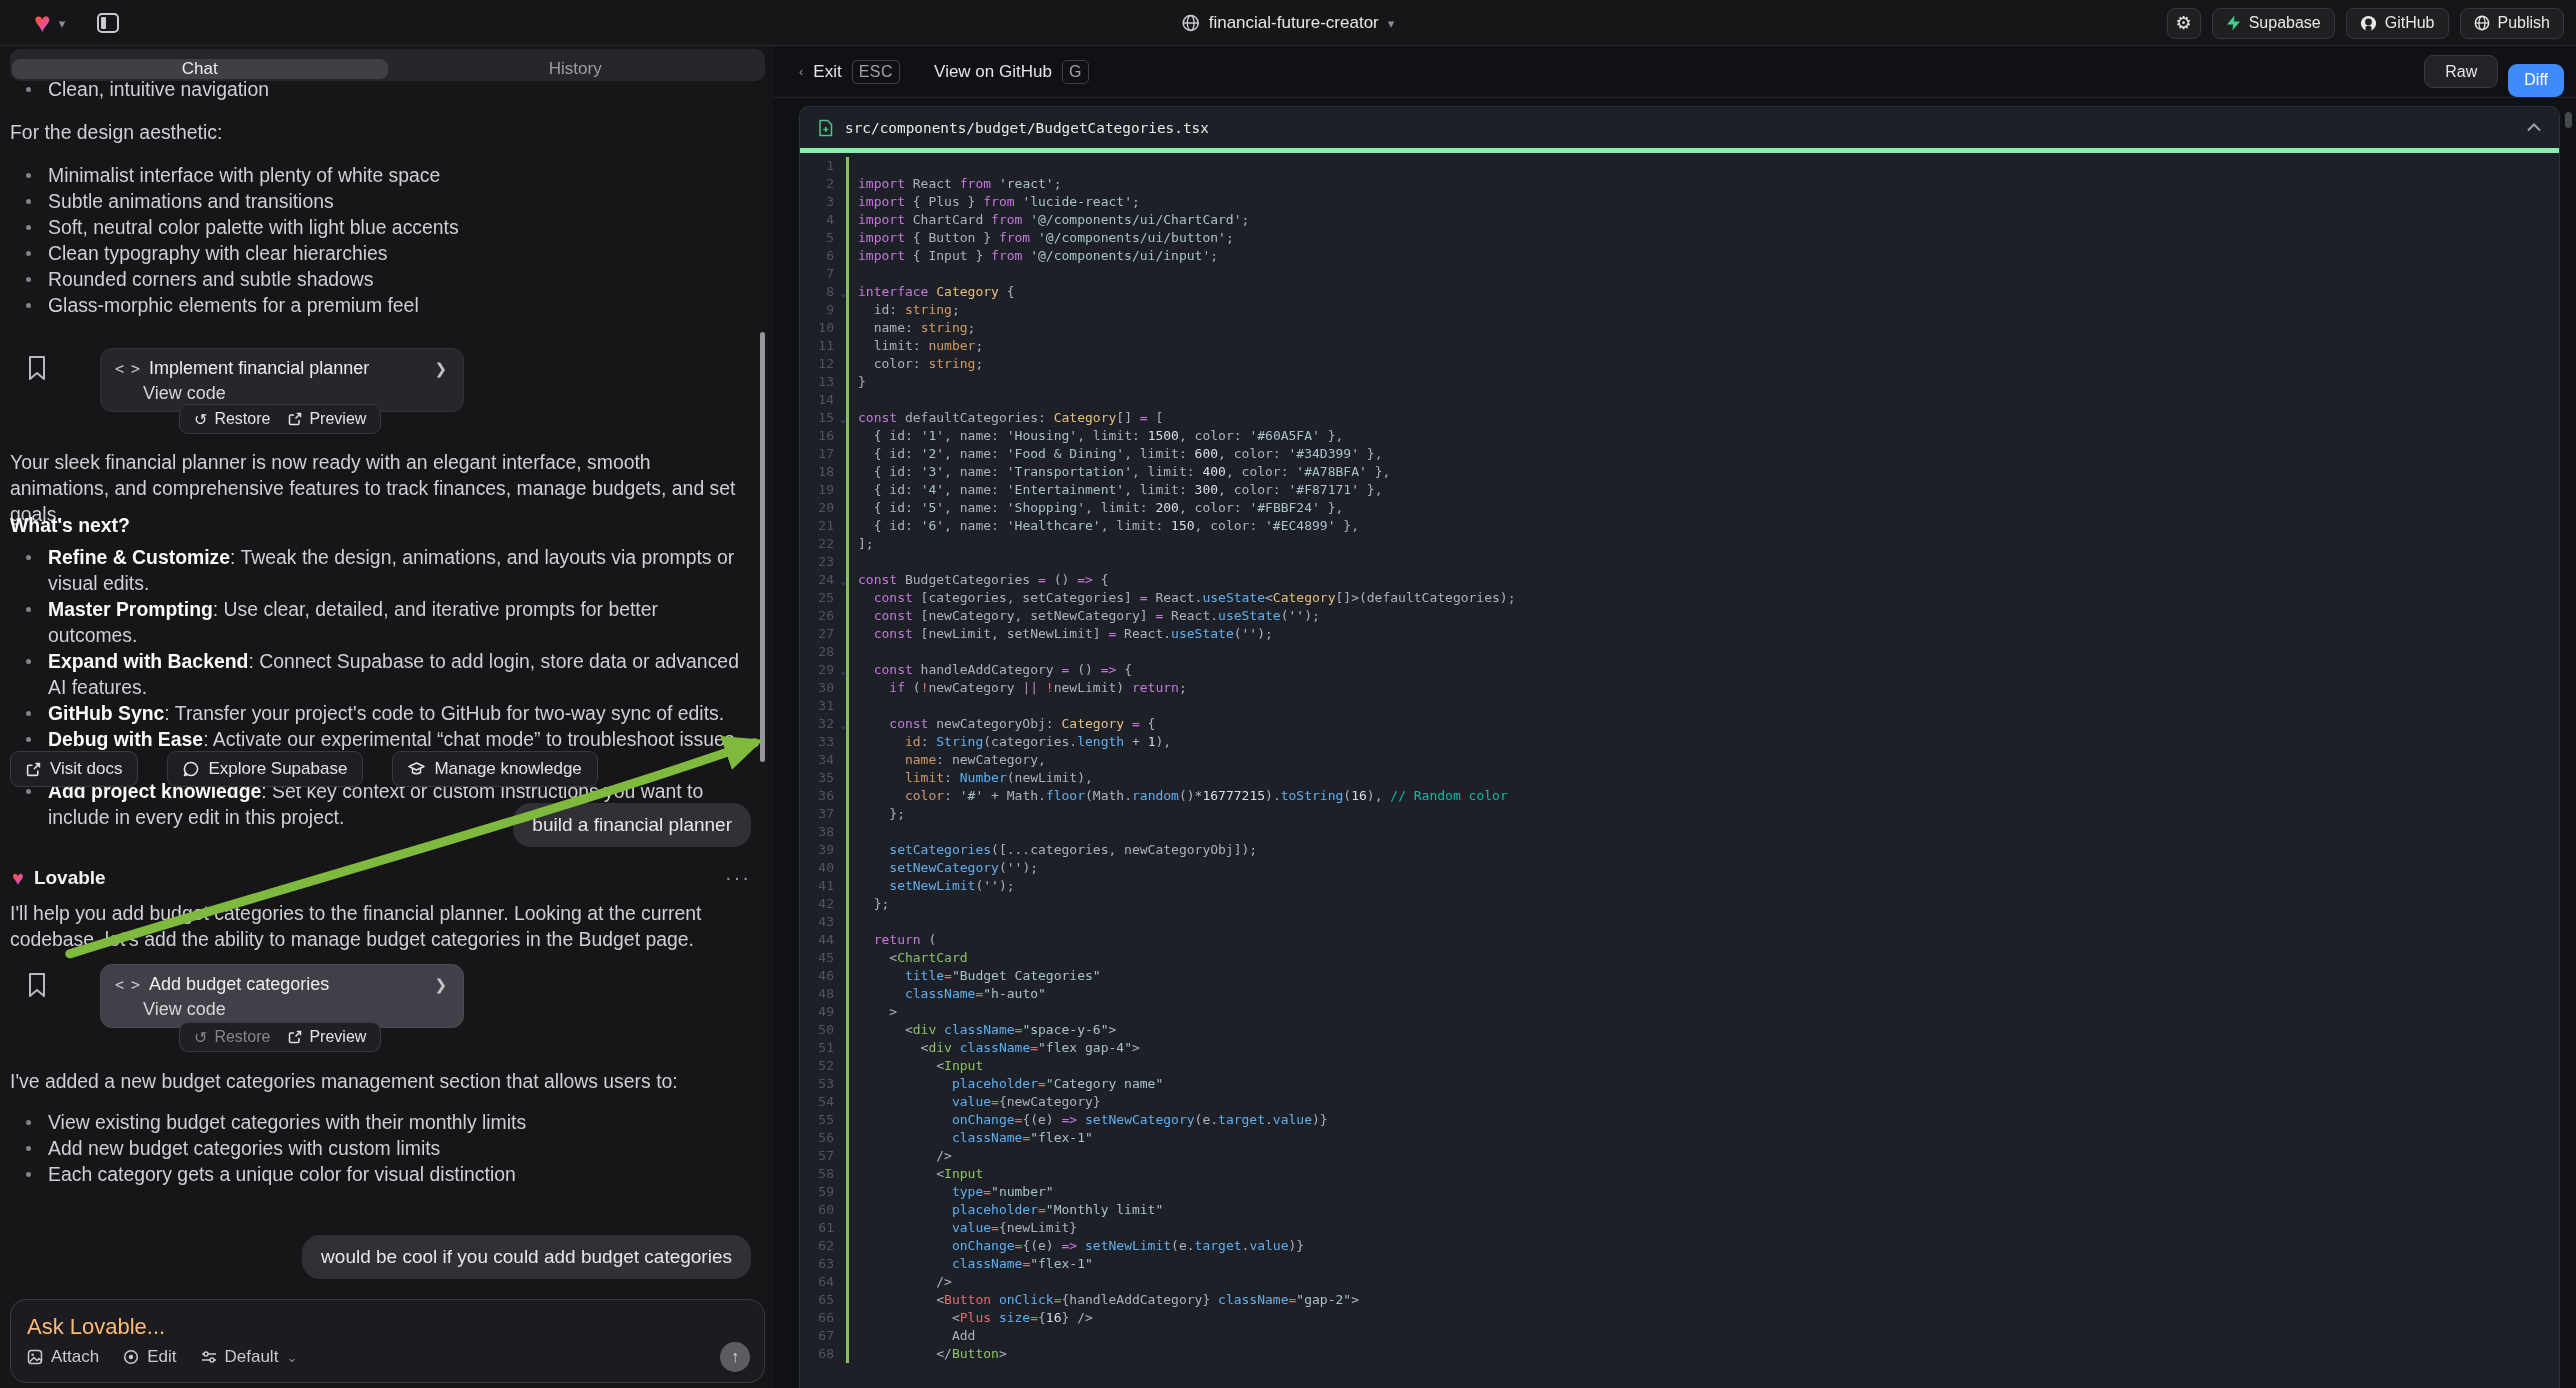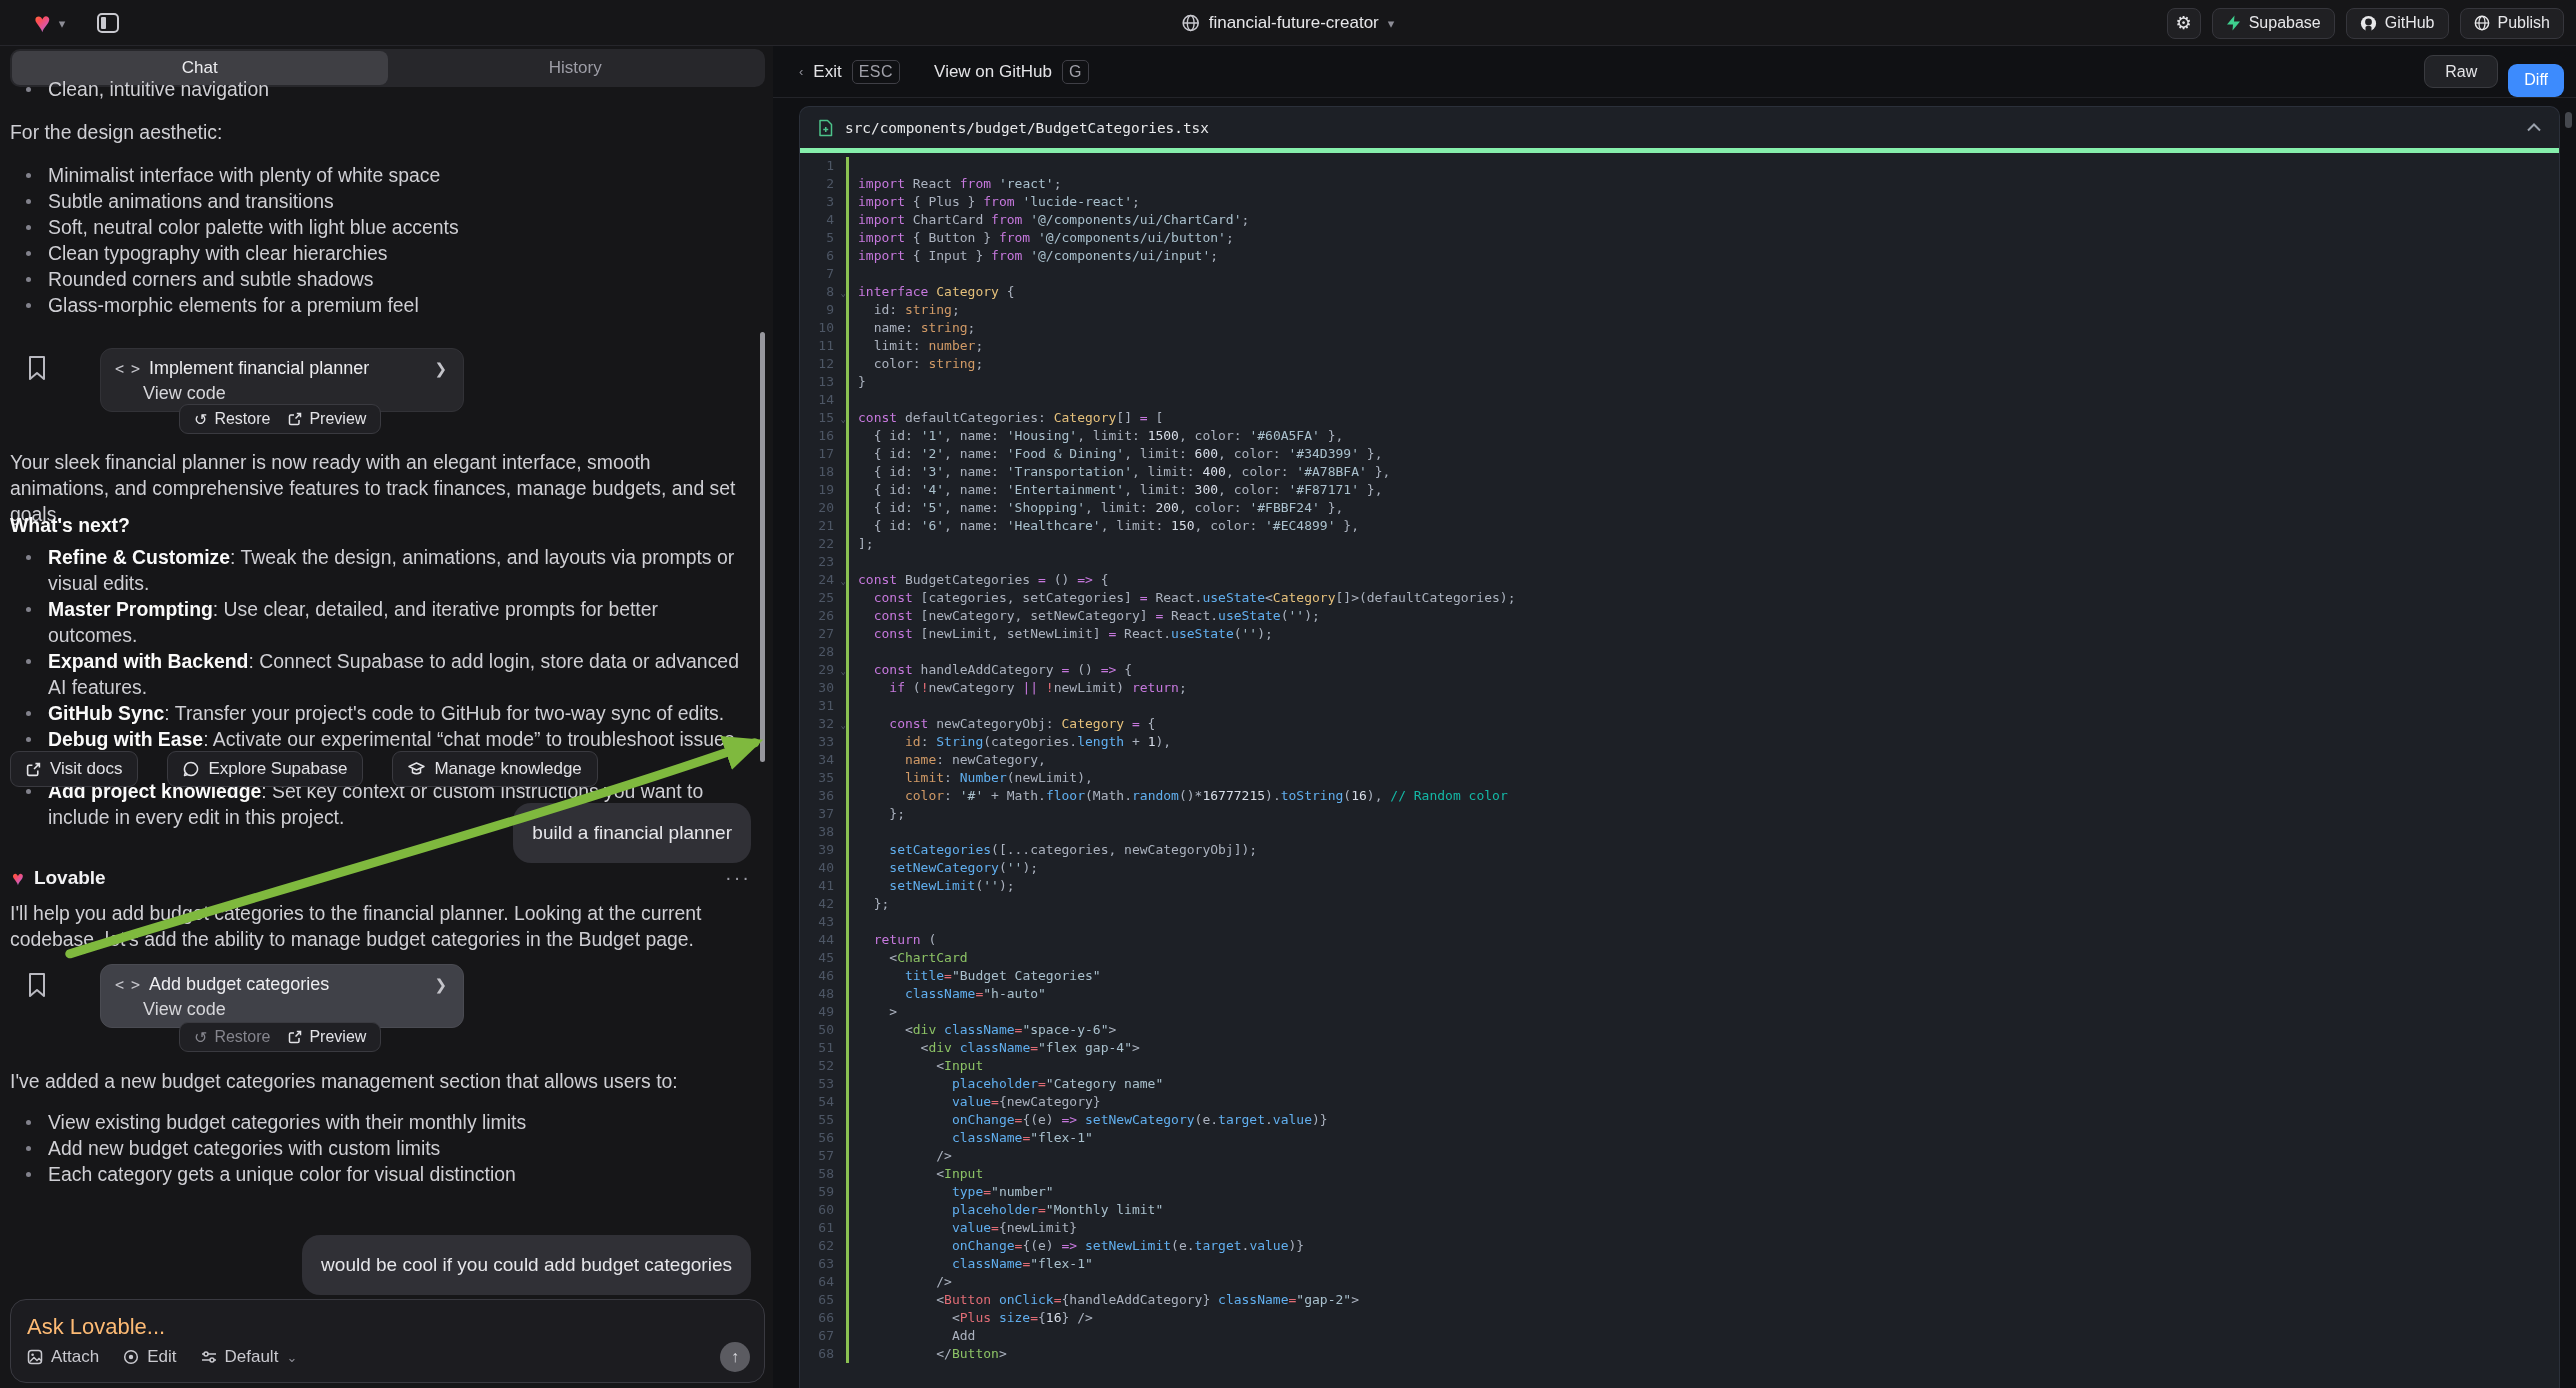--- a/index.html
+++ b/index.html
@@ -14,41 +14,41 @@
   .heart-sm { font-size:20px; }
   .chev { color:#8d8d96; font-size:13px; }
   .panel-btn { margin-left:18px; display:flex; align-items:center; justify-content:center; width:34px; height:34px; border-radius:8px; }
   .tb-center { position:absolute; left:50%; top:0; transform:translateX(-50%); height:46px; display:flex; align-items:center; gap:9px; color:#e7e7ea; font-size:17px; }
   .tb-right { position:absolute; right:12px; top:0; height:46px; display:flex; align-items:center; gap:11px; }
   .pill { display:flex; align-items:center; gap:8px; height:31px; padding:0 13px; background:#202023; border:1px solid #36363c; border-radius:8px; color:#e7e7ea; font-size:16px; }
   .iconbtn { width:34px; height:31px; display:flex; align-items:center; justify-content:center; background:#202023; border:1px solid #36363c; border-radius:8px; color:#e7e7ea; font-size:18px; }
 
   
   .left { position:absolute; left:0; top:46px; width:773px; bottom:0; background:#161618; overflow:hidden; }
-  .seg { position:absolute; left:10px; top:3px; width:755px; height:38px; background:#27272b; border-radius:10px; display:flex; padding:2px; }
+  .seg { position:absolute; left:10px; top:3px; width:755px; height:32px; background:#27272b; border-radius:10px; display:flex; padding:2px;align-items:flex-end; }
   .seg-tab { flex:1; display:flex; align-items:center; justify-content:center; font-size:17px; color:#9d9da6; border-radius:8px; }
   .seg-tab.active { background:#3f3f44; color:#ededf0; }
   .blk { position:absolute; left:10px; right:30px; font-size:19.4px; line-height:26px; color:#cfcfd4; }
   .bullets li { list-style:none; position:relative; padding-left:38px; }
   .bullets li::before { content:""; position:absolute; left:16px; top:11px; width:5px; height:5px; border-radius:50%; background:#82828c; }
   .heading { font-weight:bold; color:#fafafa; }
   .lead { font-weight:bold; color:#fafafa; }
   .vcard { position:absolute; left:100px; width:364px; height:64px; background:#27272b; border:1px solid #323237; border-radius:12px; padding:9px 16px 9px 14px; z-index:2; }
   .vcard.sel { background:#404148; border-color:#4a4b52; }
   .vcard-row1 { display:flex; align-items:center; gap:10px; font-size:18px; color:#ededf0; }
   .code-glyph { font-family:"DejaVu Sans Mono", monospace; font-size:15px; color:#c4c4ca; letter-spacing:-1px; }
   .vcard-arrow { margin-left:auto; color:#c4c4ca; font-size:15px; }
   .viewcode { margin-top:4px; padding-left:28px; font-size:18px; color:#d6d6da; }
   .bookmark { position:absolute; left:26px; width:22px; height:26px; color:#b9b9c0; }
   .hoverpill { position:absolute; left:179px; height:30px; display:flex; align-items:center; gap:18px; background:#202024; border:1px solid #3a3a40; border-radius:9px; padding:0 14px; font-size:16px; color:#e3e3e7; z-index:3; }
   .hoverpill .dim { color:#85858d; }
   .hp-item { display:flex; align-items:center; gap:7px; }
   .actions { position:absolute; left:10px; display:flex; gap:29px; }
   .act-btn { display:flex; align-items:center; gap:9px; height:36px; padding:0 15px; background:#1f1f23; border:1px solid #3a3a40; border-radius:9px; font-size:17px; color:#e3e3e7; }
-  .bubble { position:absolute; right:22px; background:#303036; border-radius:18px; padding:19px 19px; font-size:19px; color:#e6e6ea; white-space:nowrap;text-align:center; }
+  .bubble { position:absolute; right:22px; background:#303036; border-radius:18px; padding:11px 19px; font-size:19px; color:#e6e6ea; white-space:nowrap;text-align:center; }
   .asst-head { position:absolute; left:12px; right:22px; display:flex; align-items:center; gap:10px; font-size:19px; font-weight:bold; color:#f2f2f4; }
   .dots { margin-left:auto; color:#9a9aa3; font-size:20px; letter-spacing:2px; font-weight:normal; }
   .inputbox { position:absolute; left:10px; width:755px; height:84px; background:#1c1c20; border:1px solid #3a3a41; border-radius:16px; padding:14px 16px; }
   .placeholder { font-size:22px; color:#fdba74; }
   .inputrow { position:absolute; left:16px; right:14px; bottom:10px; display:flex; align-items:center; gap:24px; font-size:17px; color:#c9c9cf; }
   .in-item { display:flex; align-items:center; gap:8px; }
   .send { margin-left:auto; width:30px; height:30px; border-radius:50%; background:#5b5b61; color:#d9d9de; display:flex; align-items:center; justify-content:center; font-size:16px; }
   .chat-scrollbar { position:absolute; left:760px; top:286px; width:5px; height:430px; border-radius:3px; background:#97979d; }
 
   

